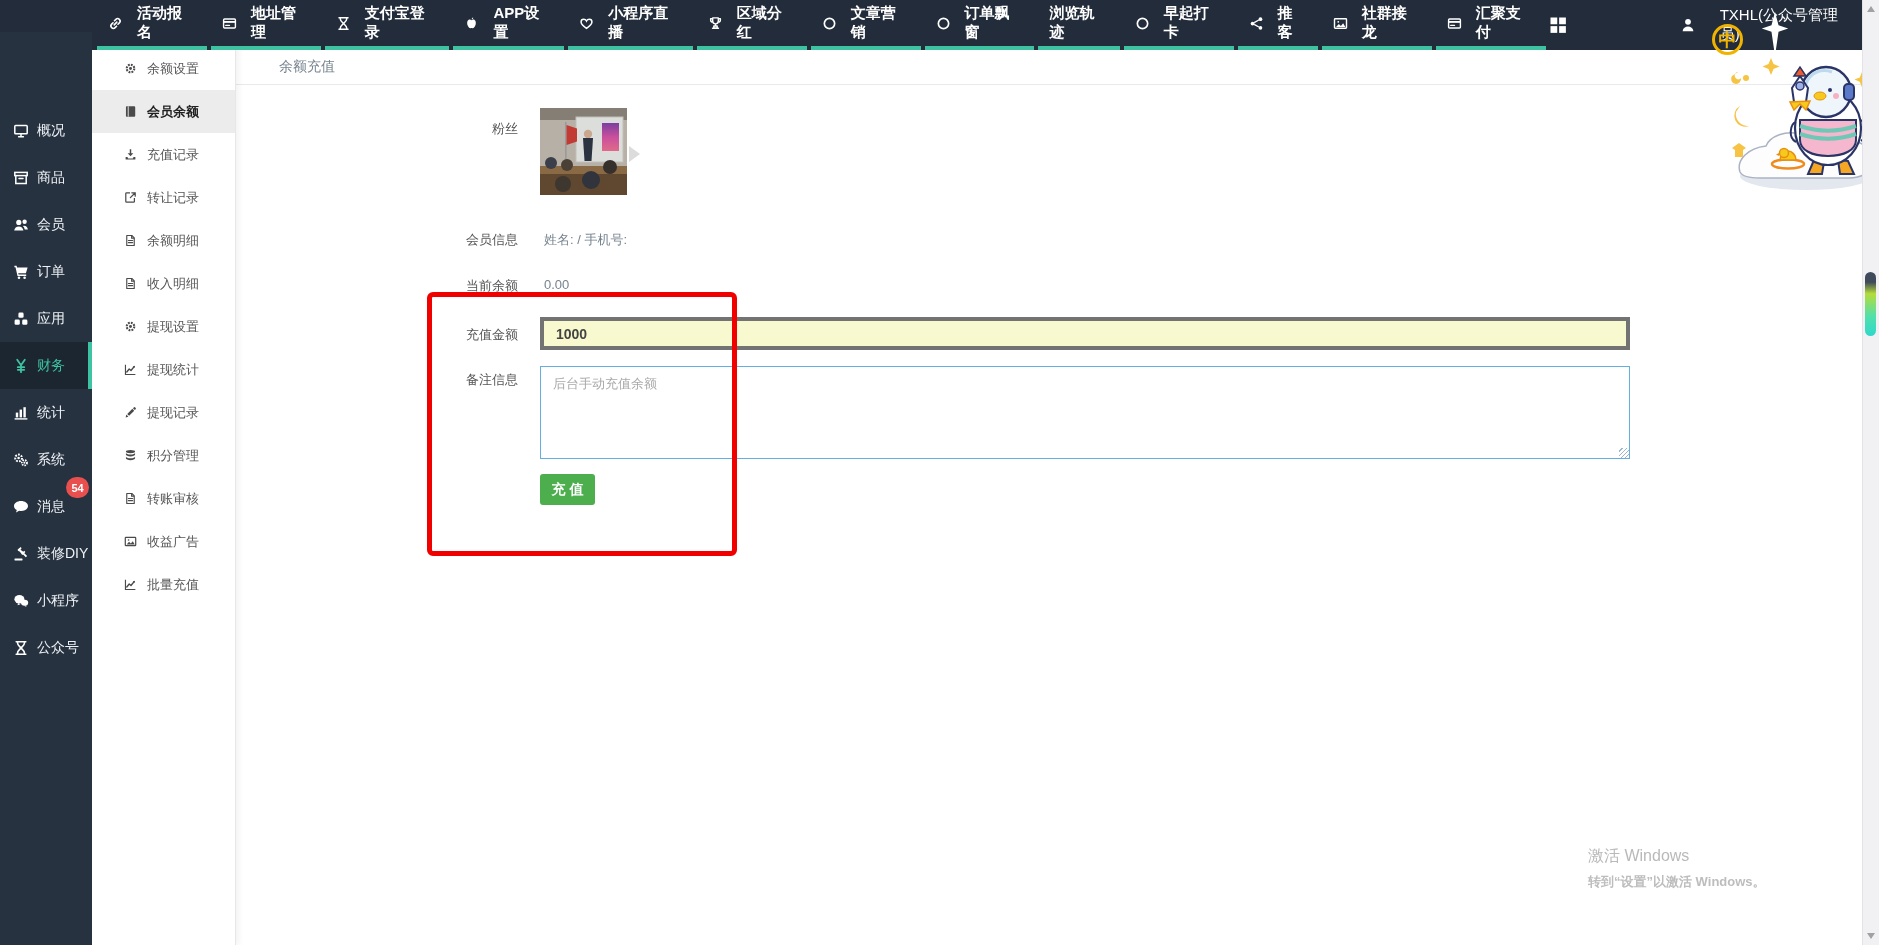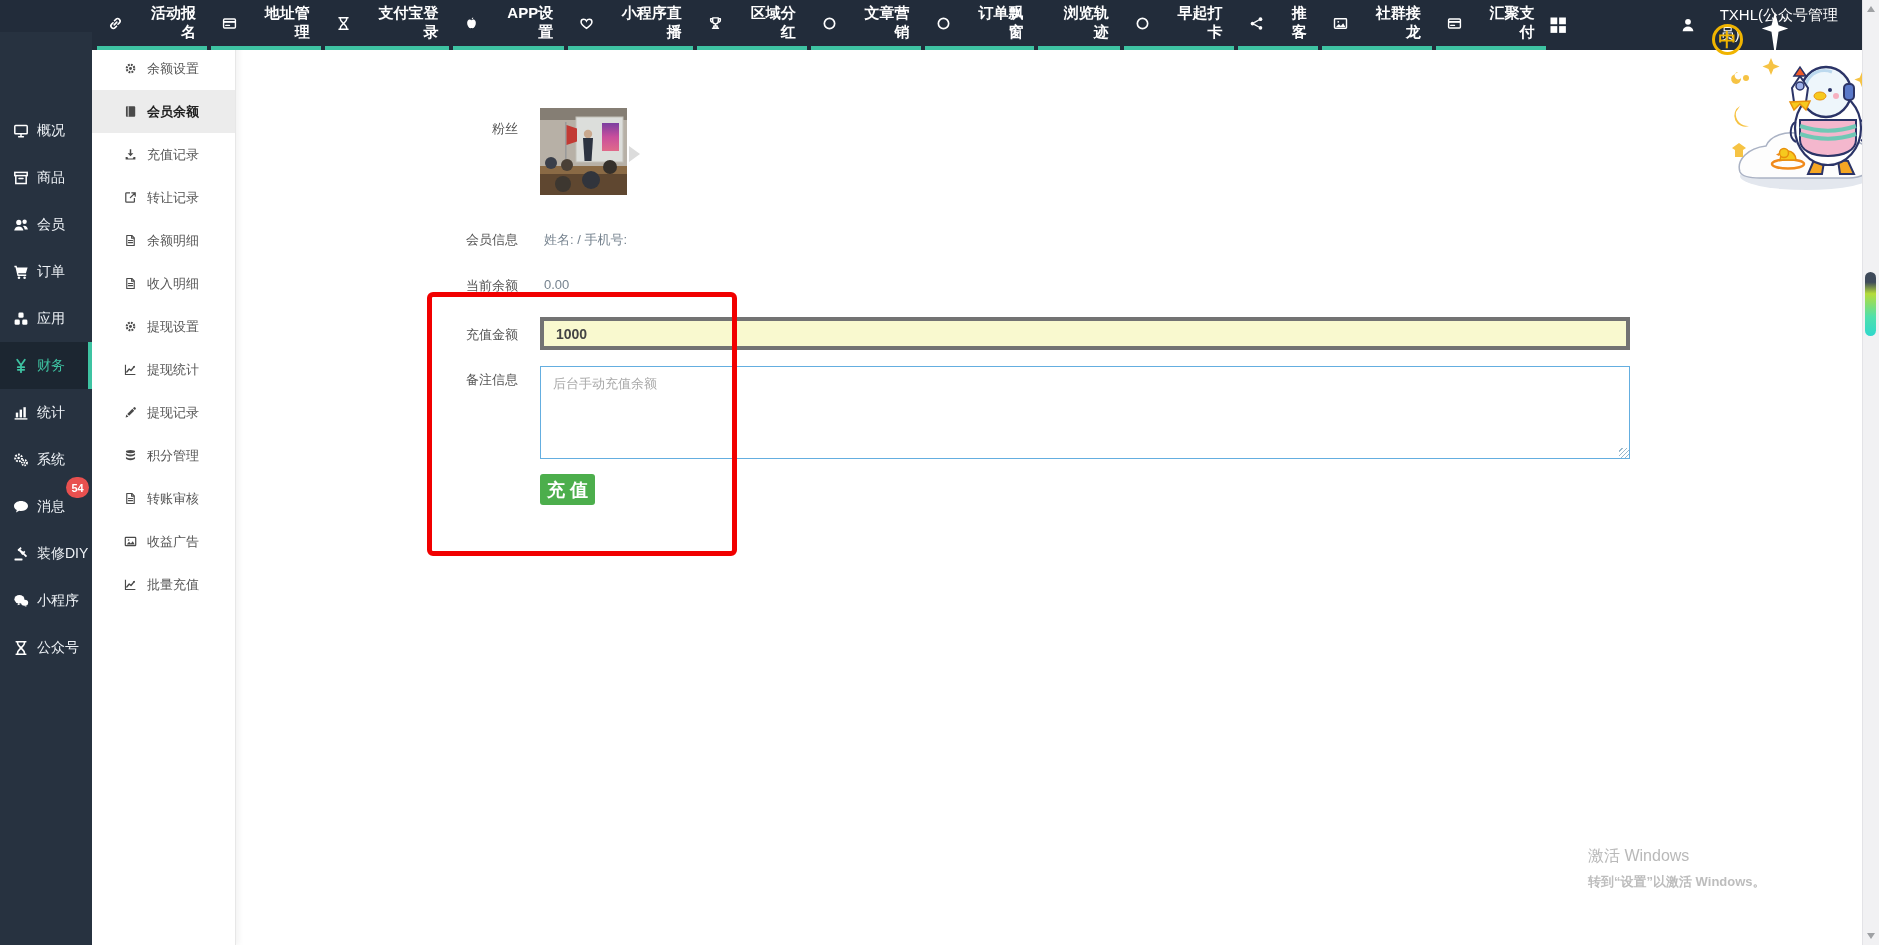--- a/index.html
+++ b/index.html
@@ -9,21 +9,21 @@
     font-family:"Liberation Sans","DejaVu Sans",sans-serif;
   }
   .icw { display:inline-block; flex:none; }
   .icw svg { display:block; width:100%; height:100%; }
 
   
   .navbar { position:absolute; left:0; top:0; width:1879px; height:50px;
     background:#222c3a; display:flex; align-items:stretch; padding-left:95px; z-index:5; }
   .nav-items { display:flex; align-items:stretch; }
   .nav-item { display:flex; align-items:center; gap:14px; padding:0 11px; margin:0 2px;
-    color:#fff; font-size:15px; font-weight:bold; border-bottom:4px solid #3ec3a2; cursor:pointer;text-align:right; }
+    color:#fff; font-size:15px; font-weight:bold; border-bottom:4px solid #3ec3a2; cursor:pointer; }
   .nav-item .icw { width:15px; height:15px; color:#fff; }
   .nav-right { margin-left:auto; display:flex; align-items:center; color:#fff; padding-right:24px; }
   .grid-btn { width:20px; height:20px; color:#fff; margin-right:112px; cursor:pointer; }
   .nav-user { display:flex; align-items:center; gap:24px; font-size:15px; cursor:pointer; }
   .nav-user .icw { width:16px; height:16px; color:#fff; }
 
   
   .sidebar { position:absolute; left:0; top:0; bottom:0; width:92px; background:#273240;
     z-index:6; padding-top:75px;margin-top:32px; }
   .side-item { position:relative; height:47px; display:flex; align-items:center;
@@ -57,21 +57,21 @@
   .amount-input { position:absolute; left:304px; top:267px; width:1090px; height:33px;
     background:#f9f9cf; border:4px solid #737373; padding:0 12px; font-size:14px; font-weight:bold;
     color:#444; font-family:inherit; }
   .note-textarea { position:absolute; left:304px; top:316px; width:1090px; height:93px;
     border:1px solid #64aee0; padding:8px 12px; font-size:13px; color:#ec4899; resize:none;
     font-family:inherit; outline:none; }
   .note-textarea::placeholder { color:#a9a9a9; }
   .resize-handle { position:absolute; left:1383px; top:398px; width:10px; height:10px;
     background:repeating-linear-gradient(135deg, transparent 0 2px, #9ab8cc 2px 3px); }
   .submit-btn { position:absolute; left:304px; top:424px; width:55px; height:31px;
-    background:#4cae4c; color:#fff; border:none; border-radius:3px; font-size:18px;
+    background:#4cae4c; color:#fff; border:none; border-radius:3px; font-size:14px;
     font-weight:bold; cursor:pointer; font-family:inherit; }
   .red-box { position:absolute; left:191px; top:242px; width:310px; height:264px;
     border:5px solid #f10000; border-radius:6px; z-index:3; pointer-events:none; }
 
   
   .watermark { position:absolute; left:1588px; top:846px; color:#b9b9b9; z-index:2; }
   .watermark .l1 { font-size:16px; }
   .watermark .l2 { font-size:13px; margin-top:6px; color:#bdbdbd;font-weight:bold; }
 
   
@@ -606,20 +606,23 @@
       <span class="icw">
         <svg viewBox="0 0 16 16">
           <use href="#i-chart-line"></use>
         </svg>
       </span>
       <span>批量充值</span>
     </div>
   </div>
 
 <div class="main">
+  <div class="page-header">
+    <span>余额充值</span>
+  </div>
 
   <div class="f-label" style="top:70px">粉丝</div>
   <div class="photo">
     <svg viewBox="0 0 87 87">
       <rect width="87" height="87" fill="#b7b0a6"></rect>
       <rect x="0" y="0" width="87" height="12" fill="#857e74"></rect>
       <rect x="36" y="9" width="47" height="45" fill="#dcdedb" stroke="#c2bfb7"></rect>
       <defs>
           <linearGradient id="poster" x1="0" y1="0" x2="0" y2="1">
         <stop offset="0" stop-color="#7b3fa0"></stop>

